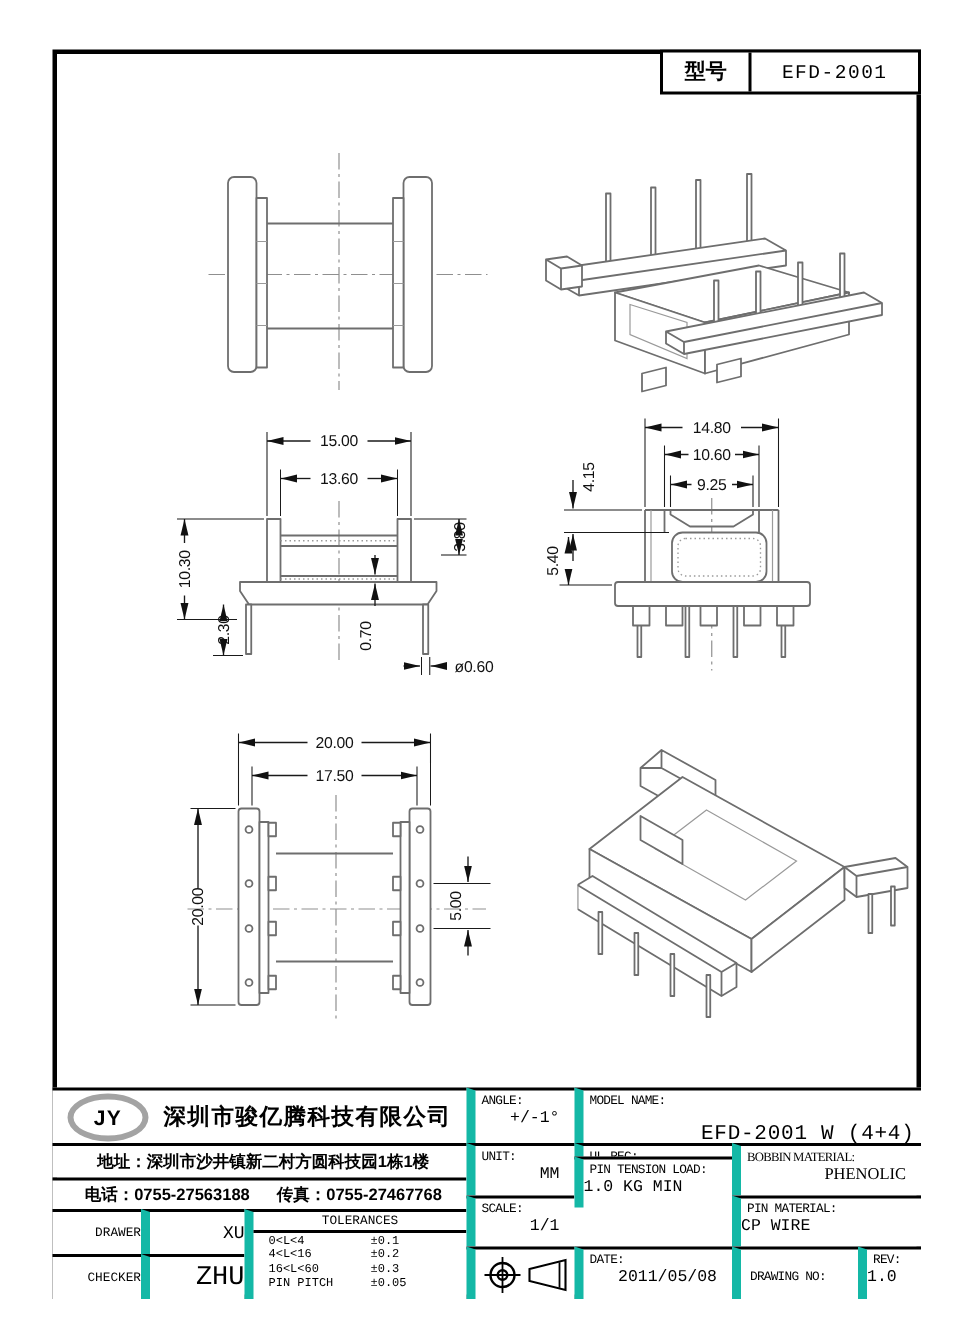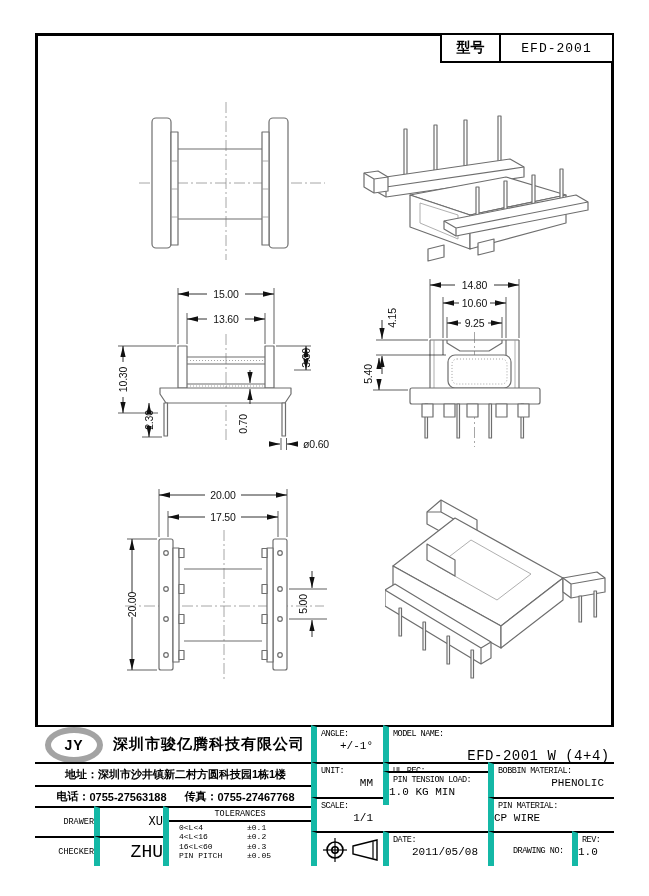--- a/index.html
+++ b/index.html
@@ -15,21 +15,21 @@
   .modelbox .mvalue{flex:1;display:flex;align-items:center;justify-content:center;
             font-family:"Liberation Mono",monospace;font-size:13px;letter-spacing:1px;}
   
   .cell{position:absolute;box-sizing:border-box;border-left:6px solid #14b8a6;border-top:2px solid #000;
         background:#fff;font-family:"Liberation Mono",monospace;}
   .noL{border-left:none;}
   .lbl{font-size:8.5px;padding:2px 0 0 4px;letter-spacing:-0.5px;white-space:nowrap;}
   .val{font-size:11px;text-align:left;padding-top:1px;white-space:nowrap;}
   .valR{font-size:11px;text-align:right;padding:1px 10px 0 0;white-space:nowrap;}
   .company{display:flex;align-items:center;gap:10px;padding-left:10px;font-family:"Liberation Sans",sans-serif;}
-  .jy{width:46px;height:24px;border:6px solid #a3a3a3;border-radius:50%;display:flex;align-items:center;
+  .jy{width:46px;height:24px;border:4px solid #a3a3a3;border-radius:50%;display:flex;align-items:center;
       justify-content:center;font-family:"Liberation Sans",sans-serif;font-weight:bold;font-size:14px;letter-spacing:1px;}
   .cname{font-size:15px;font-weight:bold;letter-spacing:1px;}
   .cnrow{font-family:"Liberation Sans",sans-serif;font-size:11px;font-weight:bold;
          display:flex;align-items:center;padding-left:5px;white-space:nowrap;justify-content:center;}
   .ctr{display:flex;align-items:center;justify-content:flex-end;}
   .tolhead{font-size:8.5px;text-align:center;border-bottom:2px solid #000;padding:1px 0;}
   .tolrow{display:flex;font-size:8px;padding:0.5px 6px 0 10px;justify-content:flex-start;white-space:nowrap;}
   .tolrow .trange{width:68px;}
   .modelval{font-family:"Liberation Mono",monospace;font-size:14px;text-align:center;padding-top:21px;letter-spacing:0.5px;}
   
@@ -344,21 +344,21 @@
 </div>
 
 <div class="cell" style="left:311px;top:762px;width:72px;height:35px;">
   <div class="lbl">UNIT:</div>
   <div class="valR">MM</div>
 </div>
 <div class="cell" style="left:383px;top:762px;width:105px;height:35px;">
   <div class="lbl">UL REC:</div>
   <div class="val">UL 94V-0</div>
 </div>
-<div class="cell" style="left:488px;top:762px;width:126px;height:35px;">
+<div class="cell" style="left:488px;top:762px;width:126px;height:35px;font-family:Liberation Serif, serif;">
   <div class="lbl">BOBBIN MATERIAL:</div>
   <div class="valR">PHENOLIC</div>
 </div>
 
 <div class="cell" style="left:311px;top:797px;width:72px;height:34px;">
   <div class="lbl">SCALE:</div>
   <div class="valR">1/1</div>
 </div>
 <div class="cell" style="left:383px;top:771px;width:105px;height:34px;">
   <div class="lbl">PIN TENSION LOAD:</div>
@@ -377,18 +377,18 @@
     <line x1="14" y1="3" x2="14" y2="27" stroke="#000" stroke-width="1.2"></line>
     <path d="M32,11 L56,5 L56,25 L32,19 Z" fill="none" stroke="#000" stroke-width="1.4"></path>
     <line x1="52" y1="6.5" x2="52" y2="23.5" stroke="#000" stroke-width="1.2"></line>
   </svg>
 </div>
 <div class="cell" style="left:383px;top:831px;width:105px;height:35px;">
   <div class="lbl">DATE:</div>
   <div class="valR">2011/05/08</div>
 </div>
 <div class="cell" style="left:488px;top:831px;width:84px;height:35px;display:flex;align-items:center;">
-  <div class="lbl" style="padding-left:19px;">DRAWING NO:</div>
+  <div class="lbl" style="padding-left:6px;">DRAWING NO:</div>
 </div>
 <div class="cell" style="left:572px;top:831px;width:42px;height:35px;">
   <div class="lbl">REV:</div>
   <div class="val">1.0</div>
 </div>
 
 </body></html>

